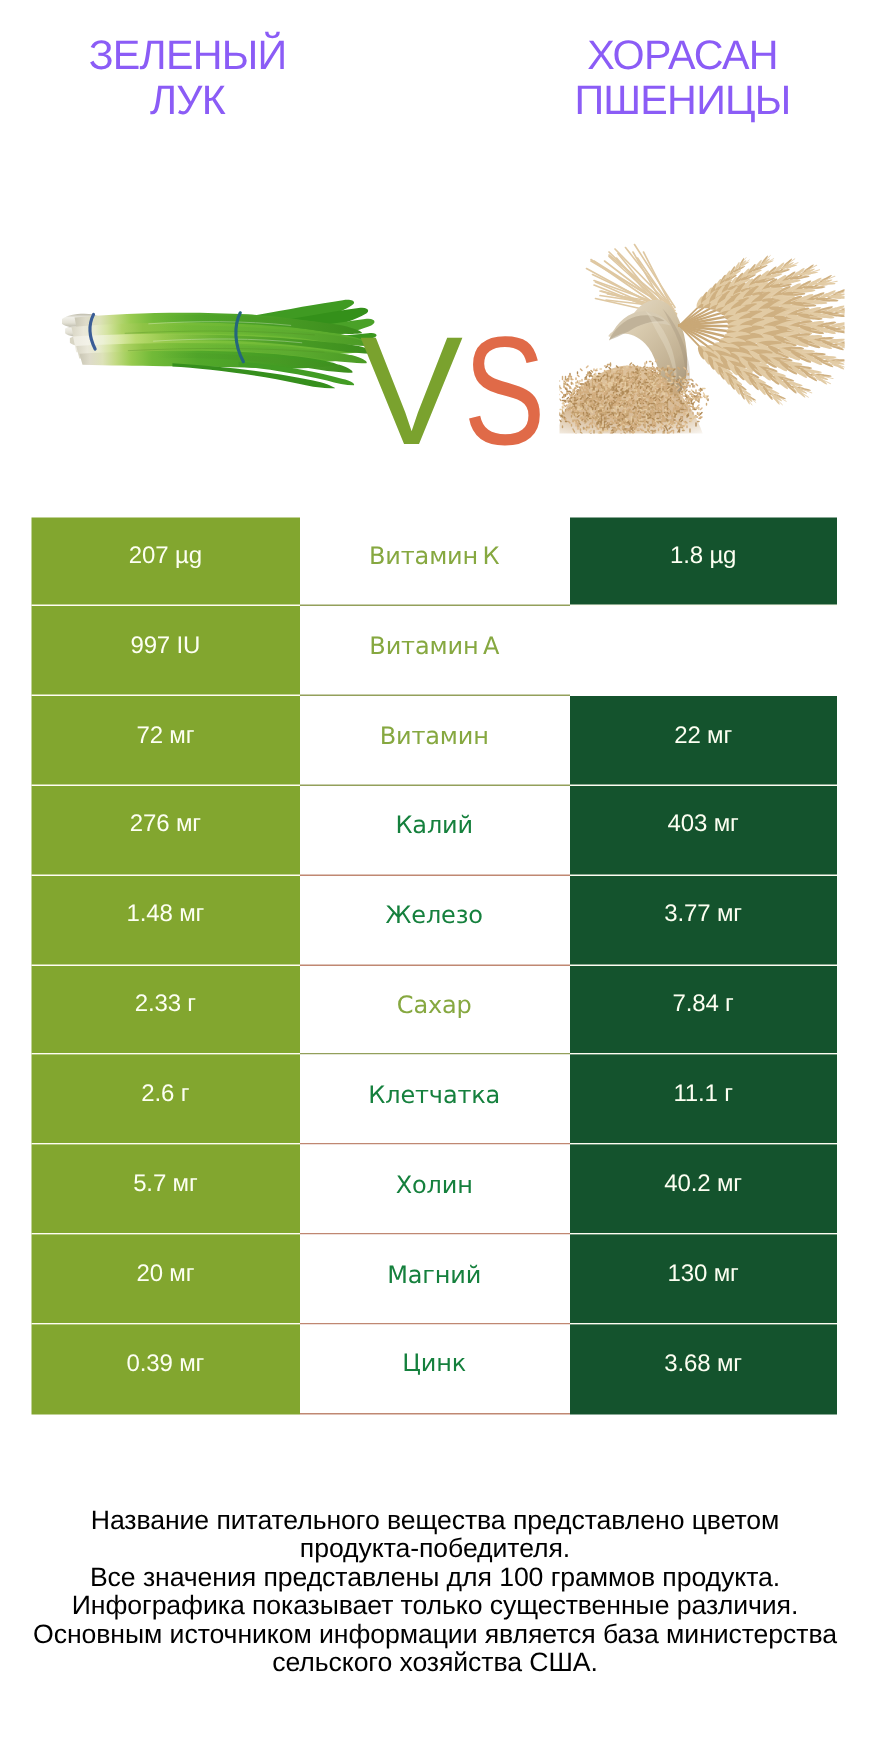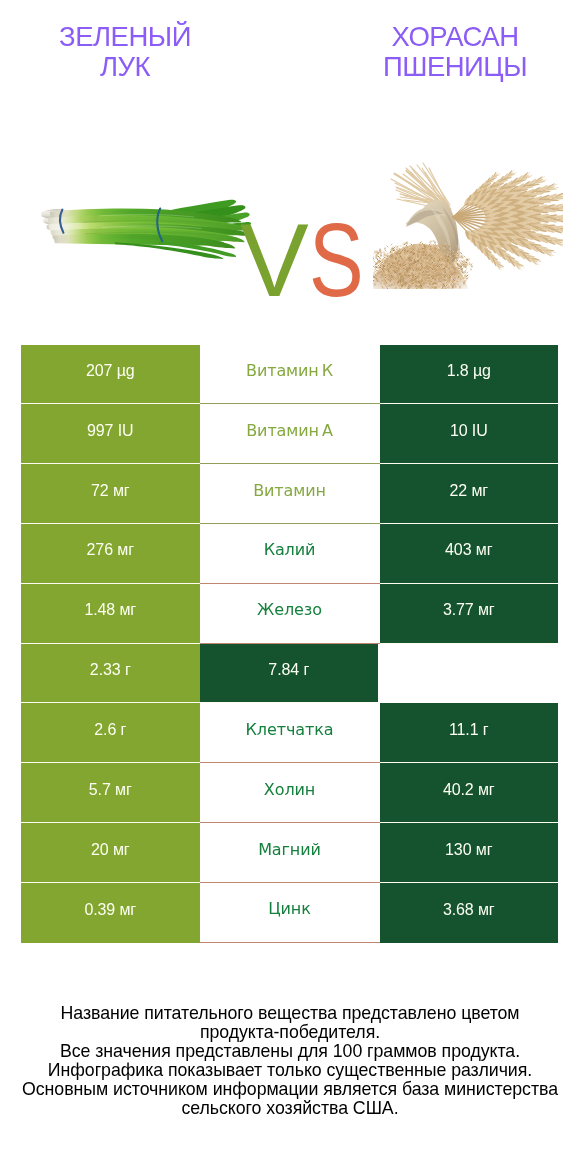--- a/index.html
+++ b/index.html
@@ -321,23 +321,20 @@
           <span>1.8 µg</span>
         </div>
       </div>
       <div class="row g">
         <div class="cellL">
           <span>997 IU</span>
         </div>
         <div class="cellM">
           <span>Витамин А</span>
         </div>
-        <div class="cellR">
-          <span>10 IU</span>
-        </div>
       </div>
       <div class="row g">
         <div class="cellL">
           <span>72 мг</span>
         </div>
         <div class="cellM">
           <span>Витамин</span>
         </div>
         <div class="cellR">
           <span>22 мг</span>
@@ -361,20 +358,23 @@
         <div class="cellM">
           <span>Железо</span>
         </div>
         <div class="cellR">
           <span>3.77 мг</span>
         </div>
       </div>
       <div class="row g">
         <div class="cellL">
           <span>2.33 г</span>
+        </div>
+        <div class="cellM">
+          <span>Сахар</span>
         </div>
         <div class="cellR">
           <span>7.84 г</span>
         </div>
       </div>
       <div class="row o">
         <div class="cellL">
           <span>2.6 г</span>
         </div>
         <div class="cellM">

